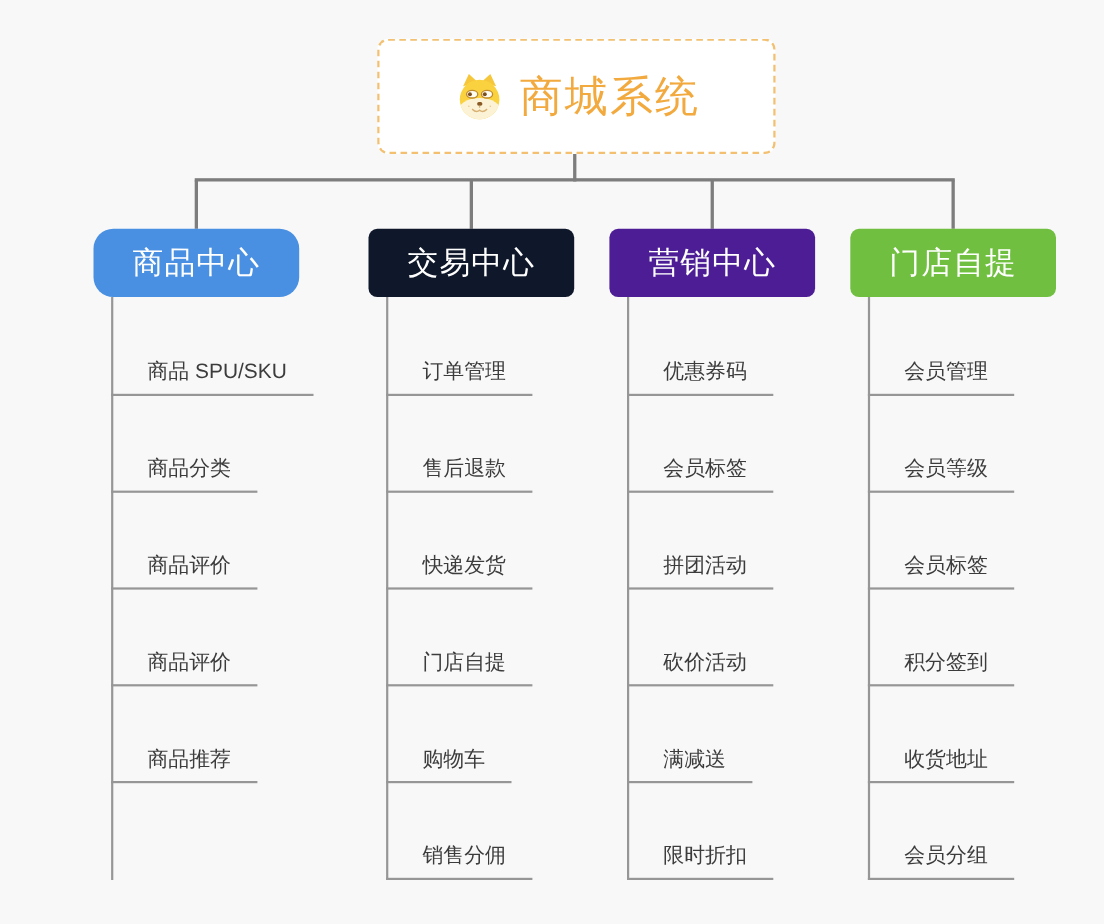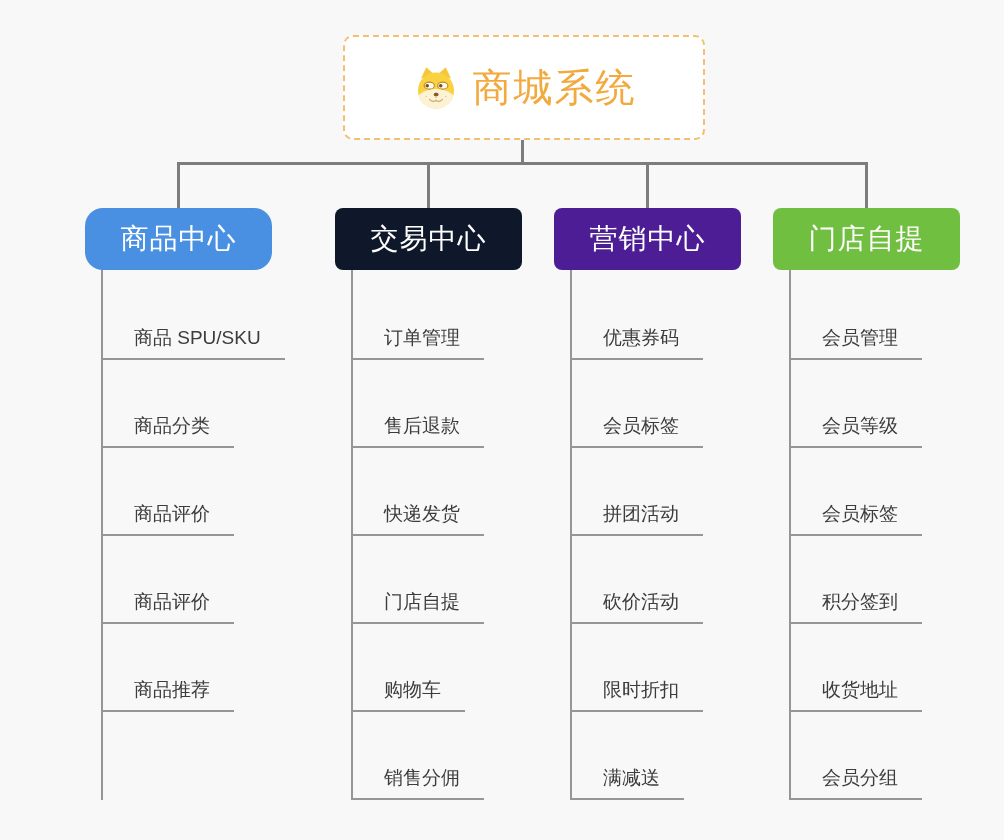--- a/index.html
+++ b/index.html
@@ -159,24 +159,24 @@
     <div class="row">
         <span class="child">会员标签</span>
       </div>
     <div class="row">
         <span class="child">拼团活动</span>
       </div>
     <div class="row">
         <span class="child">砍价活动</span>
       </div>
     <div class="row">
-        <span class="child">限时折扣</span>
+        <span class="child">满减送</span>
       </div>
     <div class="row">
-        <span class="child">满减送</span>
+        <span class="child">限时折扣</span>
       </div>
   </div>
 
   <div class="col c4">
     <div class="row">
         <span class="child">会员管理</span>
       </div>
     <div class="row">
         <span class="child">会员等级</span>
       </div>

